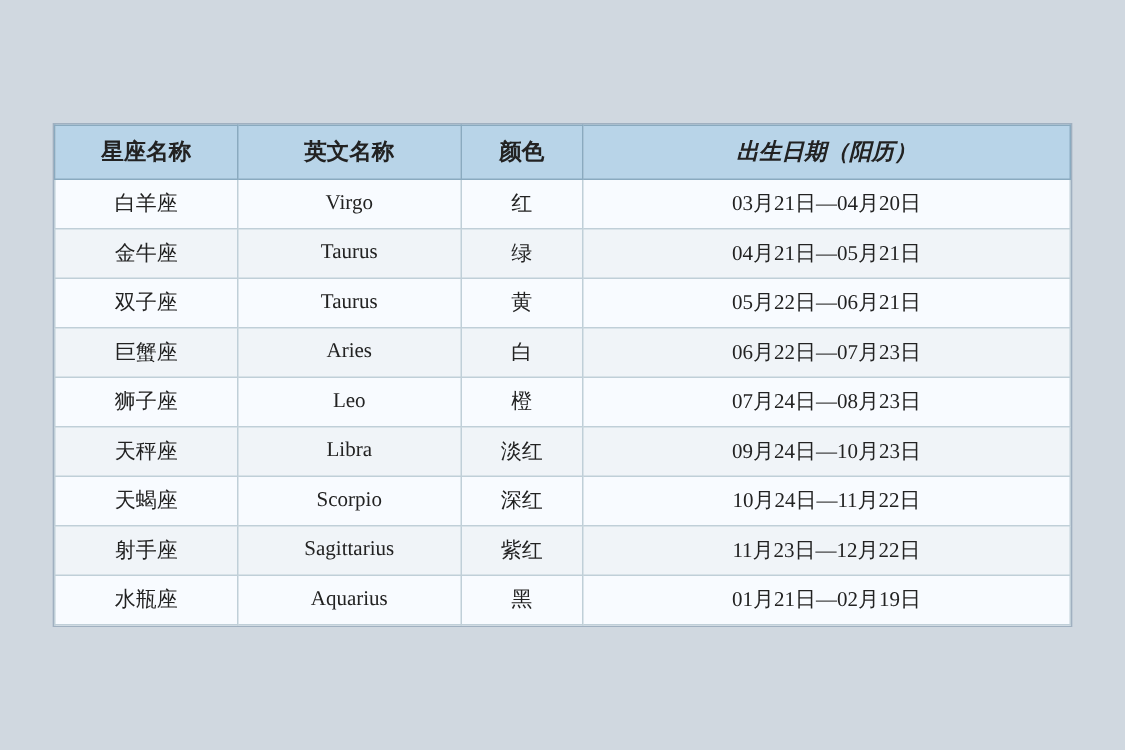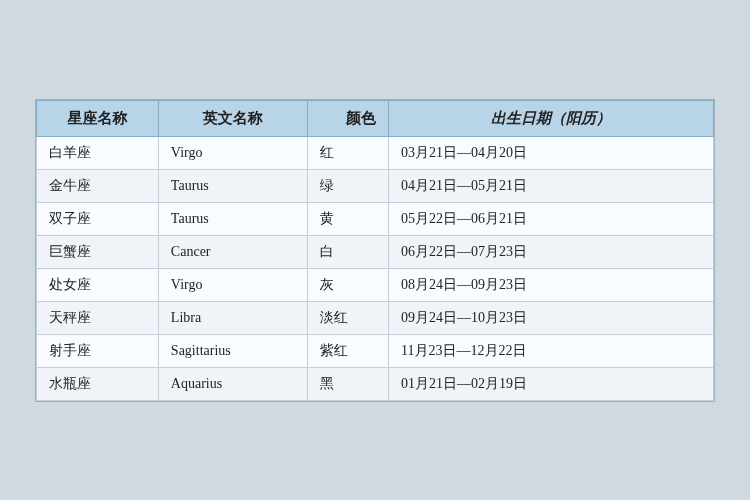--- a/index.html
+++ b/index.html
@@ -46,29 +46,29 @@
       background-color: #f8fbff;
     }
 
     tbody tr:nth-child(even) {
       background-color: #f0f4f8;
     }
 
     tbody td {
       border: 1px solid #c0cfd8;
       padding: 7px 12px;
-      text-align: left;
+      text-align: center;
       font-size: 14px;
       color: #222;
       margin-left: 45px;
     }
 
     .col-chinese { width: 18%; }
     .col-english { width: 22%; }
-    .col-color   { width: 12%; text-align: right; }
+    .col-color   { width: 12%; }
     .col-date    { width: 48%; font-style: italic; }
   </style>
 </head>
 <body>
 
 <div class="table-container">
   <table>
     <thead>
       <tr>
         <th class="col-chinese">星座名称</th>
@@ -91,35 +91,41 @@
           <td>04月21日—05月21日</td>
         </tr>
         <tr>
           <td>双子座</td>
           <td>Taurus</td>
           <td>黄</td>
           <td>05月22日—06月21日</td>
         </tr>
         <tr>
           <td>巨蟹座</td>
-          <td>Cancer</td>
+          <td>Aries</td>
           <td>白</td>
           <td>06月22日—07月23日</td>
         </tr>
         <tr>
-          <td>处女座</td>
-          <td>Virgo</td>
-          <td>灰</td>
-          <td>08月24日—09月23日</td>
+          <td>狮子座</td>
+          <td>Leo</td>
+          <td>橙</td>
+          <td>07月24日—08月23日</td>
         </tr>
         <tr>
           <td>天秤座</td>
           <td>Libra</td>
           <td>淡红</td>
           <td>09月24日—10月23日</td>
+        </tr>
+        <tr>
+          <td>天蝎座</td>
+          <td>Scorpio</td>
+          <td>深红</td>
+          <td>10月24日—11月22日</td>
         </tr>
         <tr>
           <td>射手座</td>
           <td>Sagittarius</td>
           <td>紫红</td>
           <td>11月23日—12月22日</td>
         </tr>
         <tr>
           <td>水瓶座</td>
           <td>Aquarius</td>

